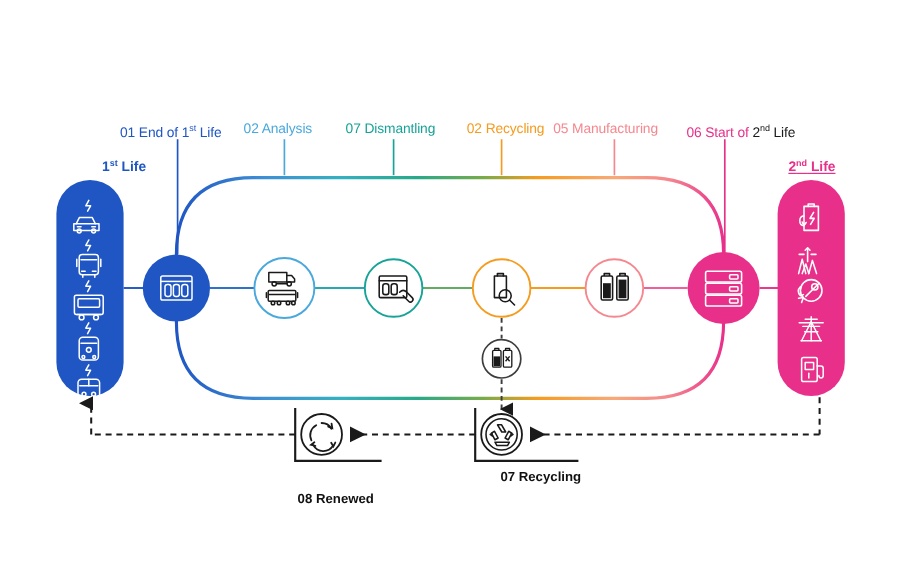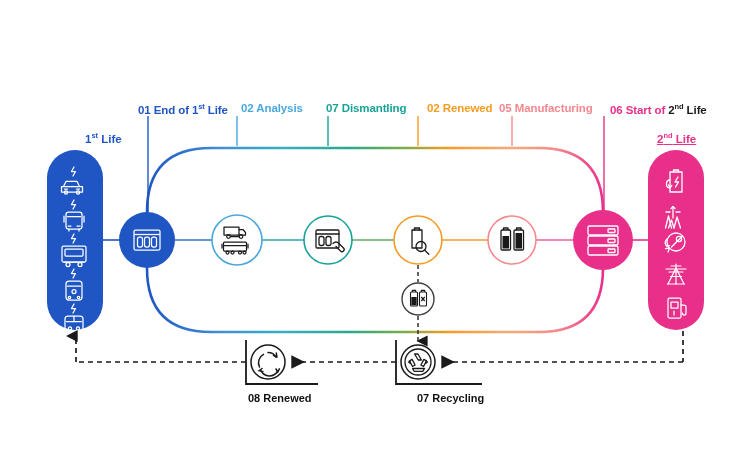--- a/index.html
+++ b/index.html
@@ -6,23 +6,22 @@
   html,body{margin:0;padding:0;background:#ffffff;}
   body{
     font-family:"Liberation Sans", sans-serif;
     width:750px;height:469px;overflow:hidden;position:relative;
   }
   #stage{position:absolute;left:0;top:0;width:750px;height:469px;}
   #svgroot{position:absolute;left:0;top:0;width:750px;height:469px;}
 
   .lbl{
     position:absolute;white-space:nowrap;
-    font-weight:bold;font-size:11.5px;letter-spacing:-.1px;
+    font-weight:normal;font-size:11.5px;letter-spacing:-.1px;
     line-height:1;
-    margin-left:38px;
   }
   .lbl sup{font-size:7.5px;vertical-align:super;}
   .pill-label{
     position:absolute;white-space:nowrap;font-weight:bold;font-size:11.5px;
   }
   .bottom-label{
     position:absolute;white-space:nowrap;font-weight:bold;font-size:11px;
     color:#111111;
   }
 </style>
@@ -331,29 +330,29 @@
     <span>Analysis</span>
   </div>
 
   <div class="lbl" style="left:288px;top:103px;color:#17a398;">
     <span>07</span>
     <span>Dismantling</span>
   </div>
 
   <div class="lbl" style="left:389px;top:103px;color:#f59c20;">
     <span>02</span>
-    <span>Renewed</span>
+    <span>Recycling</span>
   </div>
 
   <div class="lbl" style="left:461px;top:103px;color:#f5888f;">
     <span>05</span>
     <span>Manufacturing</span>
   </div>
 
   <div class="lbl" style="left:559px;top:103px;color:#e8308a;padding-left:13px;">
     <span>06</span>
     <span>Start of </span><span style="color:#1a1a1a;"><span>2</span><sup>nd</sup><span> Life</span></span>
   </div>
 
-  <div class="bottom-label" style="left:248px;top:392px;">08 Renewed</div>
+  <div class="bottom-label" style="left:248px;top:410px;">08 Renewed</div>
   <div class="bottom-label" style="left:397px;top:392px;padding-left:20px;">07 Recycling</div>
 
 </div>
 
 </body></html>

